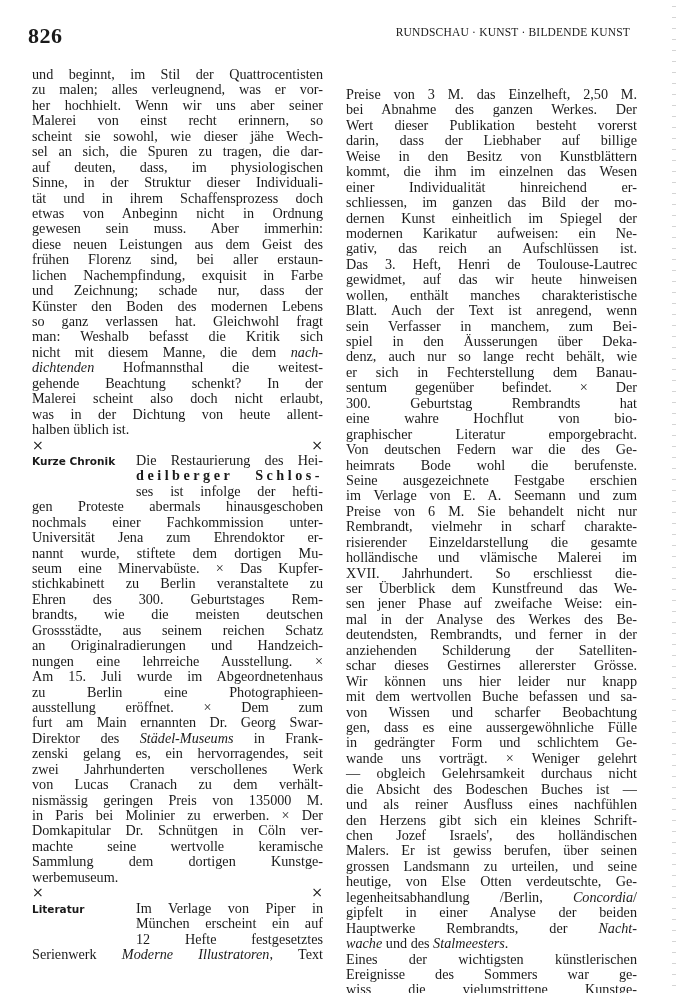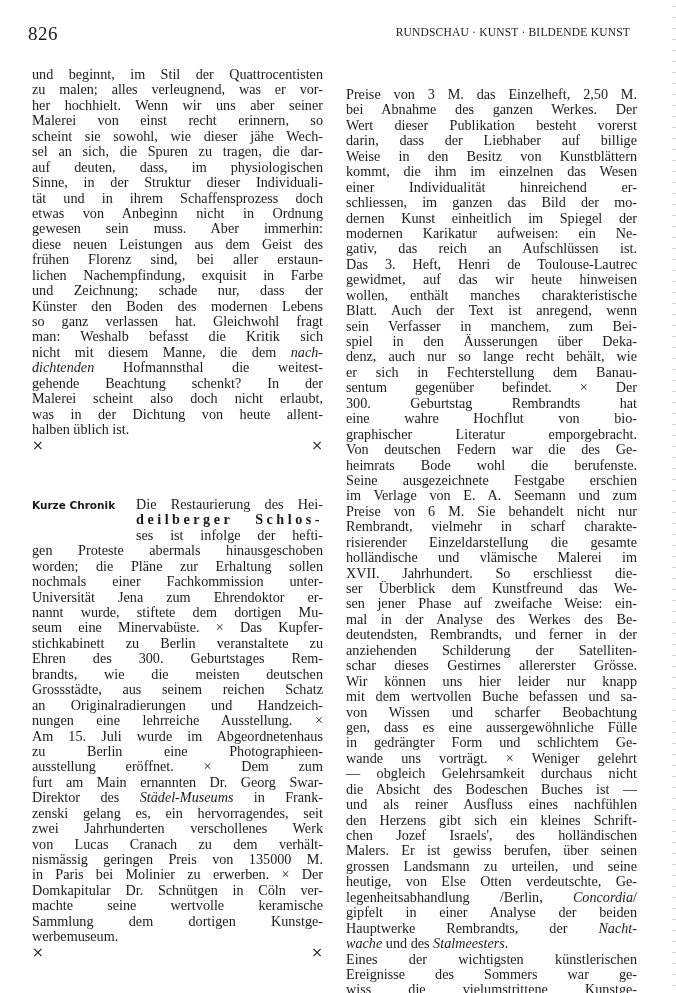--- a/index.html
+++ b/index.html
@@ -3,38 +3,38 @@
   <meta charset="utf-8">
   <style>
     html, body { margin: 0; padding: 0; background: #ffffff; }
     body {
       width: 676px; height: 993px; position: relative; overflow: hidden;
       font-family: "DejaVu Serif", "Liberation Serif", serif;
       color: #1a1a1a;
     }
     .page-number {
       position: absolute; left: 28px; top: 23px;
-      font-family: "Liberation Serif", serif; font-weight: normal; font-size: 19px;
+      font-family: "Liberation Serif", serif; font-weight: bold; font-size: 22px;
       letter-spacing: 0.5px;
     }
     .running-head {
       position: absolute; right: 46px; top: 26px;
       font-family: "Liberation Serif", serif; font-size: 11.5px; letter-spacing: 0.2px; margin-left: 48px;
     }
     .col {
       position: absolute; top: 67px; width: 291px;
       font-family: "Liberation Serif", serif; font-size: 14.2px; line-height: 15.45px;
     }
     .col-left { left: 32px; }
     .col-right { left: 346px; margin-top: 20px; }
     .line { display: block; white-space: nowrap; text-align: justify; text-align-last: justify; height: 15.45px; overflow: visible; }
     .line.last { text-align-last: left; }
     .line.indent { padding-left: 104px; }
     .sep { display: flex; justify-content: space-between; height: 15.45px; font-family: "DejaVu Sans", sans-serif; font-size: 14px; }
-    .section-row { position: relative; height: 15.45px; margin-top: 44px; }
+    .section-row { position: relative; height: 15.45px; }
     .section-label {
       position: absolute; left: 0; top: 1px;
       font-family: "DejaVu Sans", sans-serif; font-weight: bold; font-size: 10.5px;
     }
     .section-row .line { padding-left: 104px; }
     i { font-style: italic; }
     .sp { letter-spacing: 3.5px; font-weight: bold; }
     .scan-edge {
       position: absolute; right: 0; top: 0; width: 4px; height: 993px;
       background: repeating-linear-gradient(to bottom, #ffffff 0 6px, #b8b8b8 6px 7px, #ffffff 7px 11px);
@@ -83,21 +83,20 @@
 
     <div>
       <div class="section-row">
         <span class="section-label">Kurze Chronik</span>
         <span class="line">Die Restaurierung des Hei-</span>
       </div>
       <span class="line indent sp">deilberger Schlos-</span>
       <span class="line indent">ses ist infolge der hefti-</span>
       <div id="kc-lines">
           <span class="line">gen Proteste abermals hinausgeschoben</span>
-          <span class="line">worden; die Pläne zur Erhaltung sollen</span>
           <span class="line">nochmals einer Fachkommission unter-</span>
           <span class="line">Universität Jena zum Ehrendoktor er-</span>
           <span class="line">nannt wurde, stiftete dem dortigen Mu-</span>
           <span class="line">seum eine Minervabüste. × Das Kupfer-</span>
           <span class="line">stichkabinett zu Berlin veranstaltete zu</span>
           <span class="line">Ehren des 300. Geburtstages Rem-</span>
           <span class="line">brandts, wie die meisten deutschen</span>
           <span class="line">Grossstädte, aus seinem reichen Schatz</span>
           <span class="line">an Originalradierungen und Handzeich-</span>
           <span class="line">nungen eine lehrreiche Ausstellung. ×</span>

